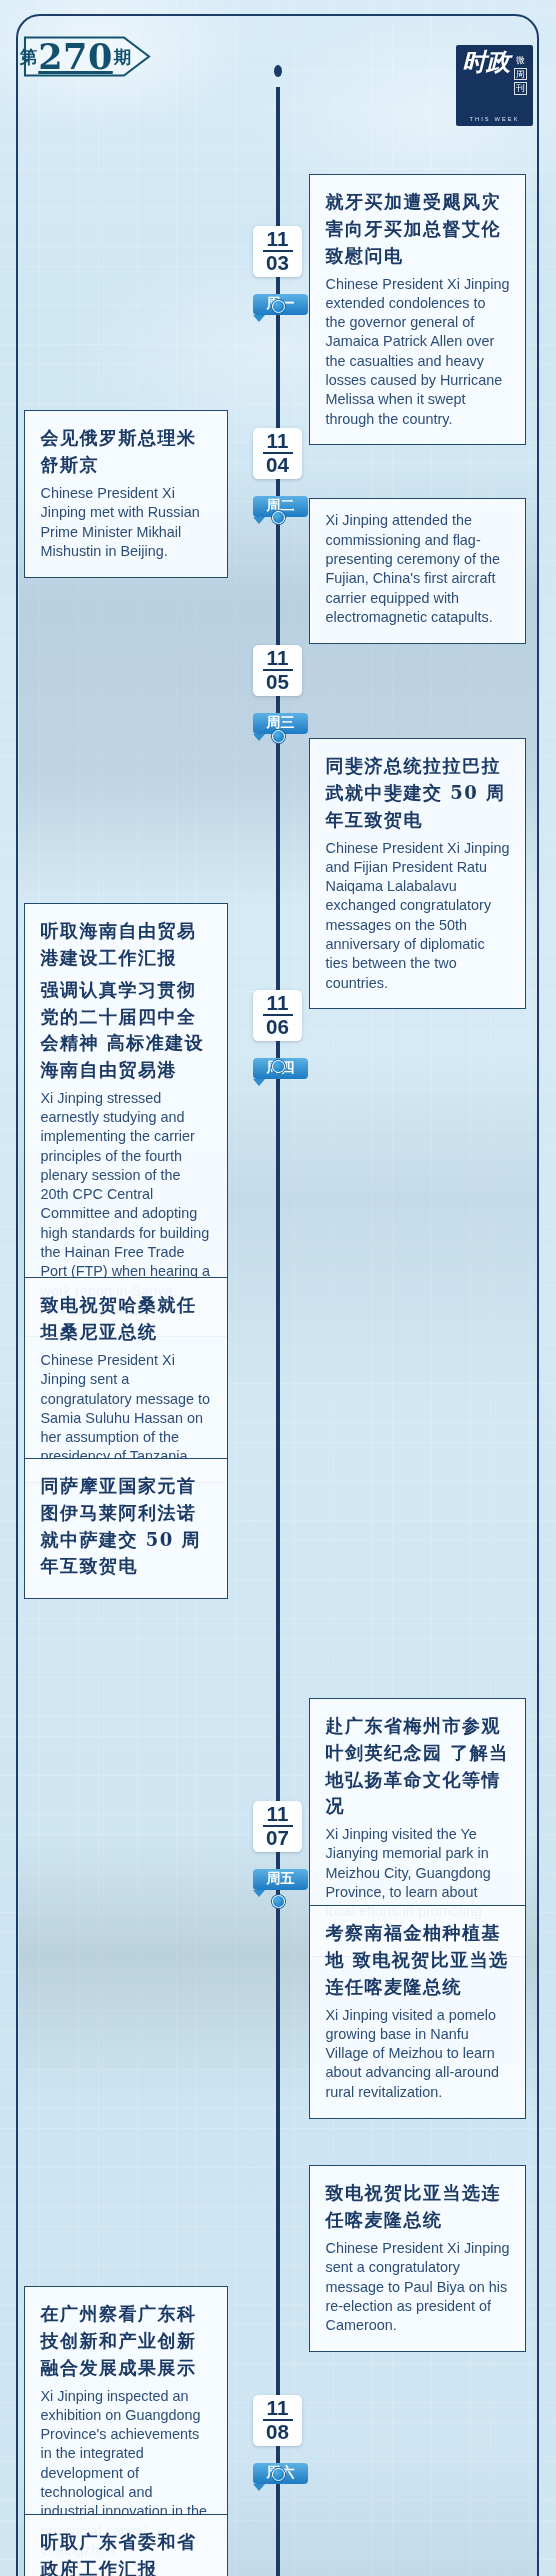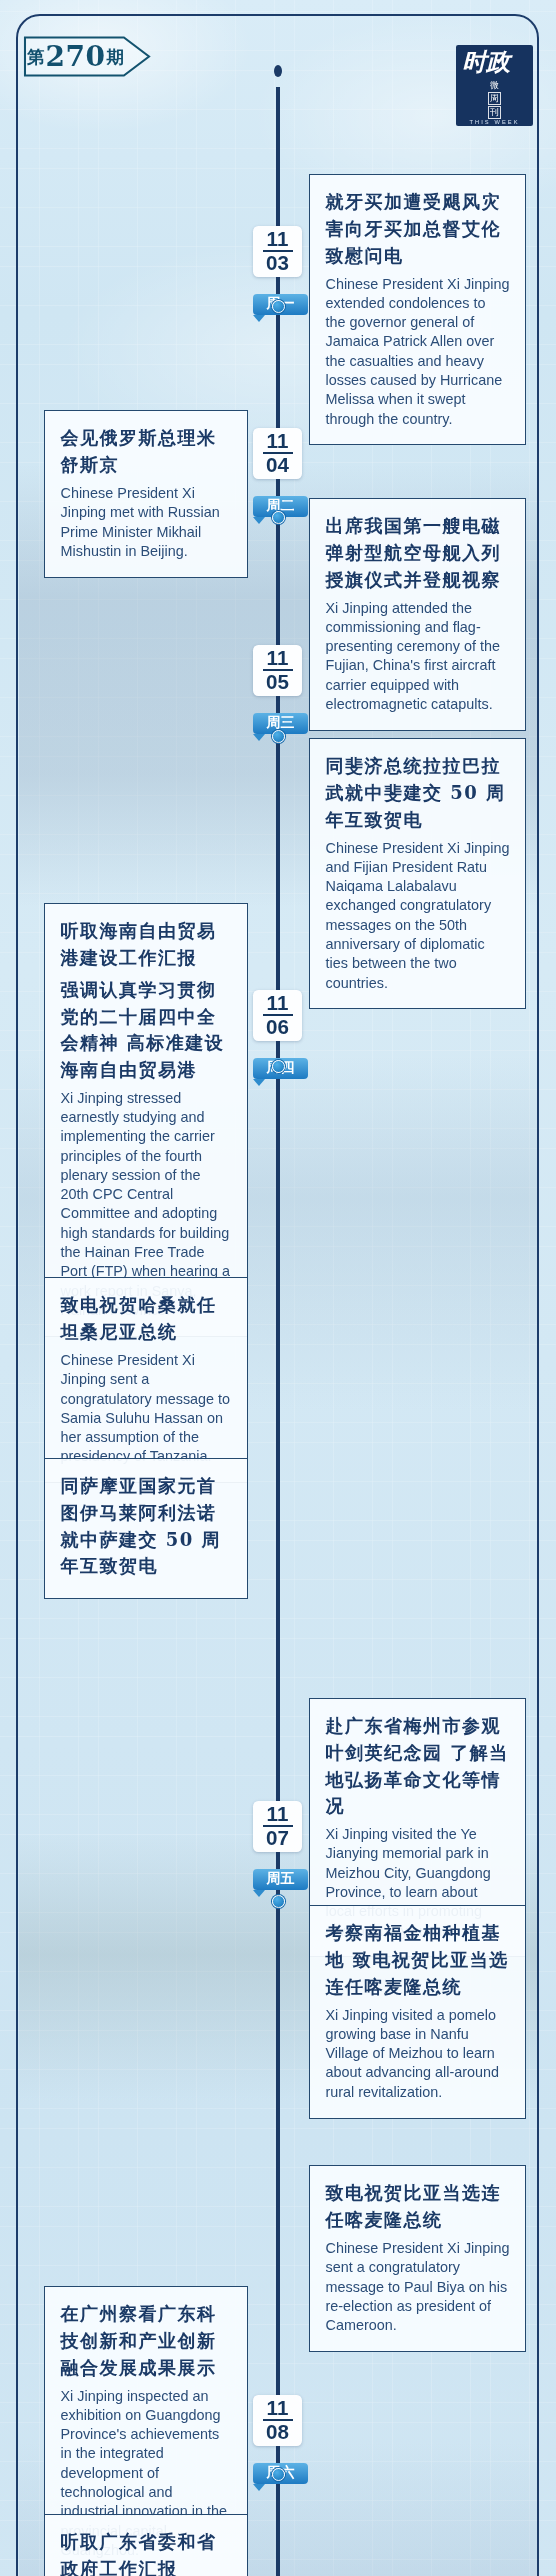--- a/index.html
+++ b/index.html
@@ -15,25 +15,25 @@
                radial-gradient(309px 155px at 50% 9%,rgba(255,255,255,.35),transparent 70%);}
   .photo-band{position:absolute;left:18.5px;right:18.5px;z-index:0;pointer-events:none;}
   .frame{position:absolute;left:15.5px;top:14.4px;width:519px;height:3839px;z-index:1;
     border:2.6px solid #1c3c6a;border-radius:24px;pointer-events:none;}
   
   .badge{position:absolute;left:23px;top:36px;z-index:3;width:128px;height:41px;}
   .badge svg{position:absolute;left:0;top:0;}
   .badge-text{position:absolute;left:0;top:0;width:105px;height:41px;display:flex;align-items:center;justify-content:center;
     color:#12506e;font-family:"DejaVu Serif",serif;font-weight:bold;}
   .badge-text .sm{font-size:17.5px;}
-  .badge-text .lg{font-size:28px;letter-spacing:0.5px;padding:0 1px;}
+  .badge-text .lg{font-size:35px;letter-spacing:0.5px;padding:0 1px;text-decoration:underline;}
   
   .brand{position:absolute;left:456px;top:45px;width:77px;height:81px;z-index:3;background:#16335f;
     border-radius:2.1px;color:#fff;box-sizing:border-box;padding:5.2px 6.2px 4.1px;display:flex;flex-direction:column;justify-content:space-between;}
-  .brand-main{display:flex;justify-content:center;flex-direction:column;}
+  .brand-main{display:flex;justify-content:space-between;}
   .brand-big{font-family:"DejaVu Serif",serif;font-size:24px;line-height:1.02;font-weight:bold;font-style:italic;}
   .brand-col{display:flex;flex-direction:column;align-items:center;gap:1.5px;margin-top:5.2px;}
   .brand-col span{font-size:8.8px;line-height:1;display:block;padding:1px;}
   .brand-col span.boxed{border:0.5px solid rgba(255,255,255,.85);}
   .brand-sub{font-size:5.7px;letter-spacing:2.1px;color:#d8e6f6;text-align:center;}
   
   .tl-top-dot{position:absolute;left:274px;top:65px;width:8.2px;height:12.4px;border-radius:50%;background:#1b3a66;z-index:2;}
   .tl-line{position:absolute;left:276px;top:87px;width:4.1px;height:3369px;background:#1b3a66;z-index:2;}
   
   .day{position:absolute;left:253px;width:55px;z-index:4;display:flex;flex-direction:column;}
@@ -42,21 +42,21 @@
   .day-m,.day-d{font-size:20.6px;font-weight:bold;color:#15375f;line-height:1.05;}
   .day-sep{width:30px;height:1.5px;background:#15375f;margin:0.5px 0;}
   .day-tag{width:55px;margin-top:17px;text-align:center;font-size:14px;font-weight:bold;color:#fff;
     background:linear-gradient(180deg,#5cb2e5,#1d7ac2);border-radius:4.1px;padding:1.5px 0;}
   .day-ptr{width:0;height:0;border-left:6.2px solid transparent;border-right:6.2px solid transparent;border-top:7.2px solid #2f8ccd;}
   .day-dot{position:absolute;left:272px;width:13.4px;height:13.4px;border-radius:50%;z-index:4;box-sizing:border-box;
     background:radial-gradient(circle at 35% 30%,#4fb0e8,#1272b8);border:1.5px solid #f2f8fd;box-shadow:0 0 0 1px #1567a8;}
   
   .event{position:absolute;z-index:3;background:rgba(248,252,255,.94);border:1.5px solid #24496f;
     box-sizing:border-box;padding:12.4px 15.5px;}
-  .event.left{left:24px;width:204px;margin-left:20px;}
+  .event.left{left:24px;width:204px;}
   .event.right{left:309px;width:217px;}
   .zh{font-family:"DejaVu Serif",serif;font-weight:bold;font-size:18px;line-height:1.48;color:#1b3a66;
     letter-spacing:1.5px;margin:2.1px 0 5.2px;}
   .en{font-size:14.4px;line-height:1.34;color:#2b4d78;margin-bottom:3.1px;}
 </style>
 </head>
 <body>
 
 <div id="poster">
   <div class="grid"></div>
@@ -165,21 +165,20 @@
     <div class="zh">就牙买加遭受飓风灾害向牙买加总督艾伦致慰问电</div>
     <div class="en">Chinese President Xi Jinping extended condolences to the governor general of Jamaica Patrick Allen over the casualties and heavy losses caused by Hurricane Melissa when it swept through the country.</div>
   </div>
 
   <div class="event left" style="top:410px">
     <div class="zh">会见俄罗斯总理米舒斯京</div>
     <div class="en">Chinese President Xi Jinping met with Russian Prime Minister Mikhail Mishustin in Beijing.</div>
   </div>
 
   <div class="event right" style="top:498px">
-    <div class="zh">出席我国第一艘电磁弹射型航空母舰入列授旗仪式并登舰视察</div>
     <div class="en">Xi Jinping attended the commissioning and flag-presenting ceremony of the Fujian, China's first aircraft carrier equipped with electromagnetic catapults.</div>
   </div>
 
   <div class="event right" style="top:738px">
     <div class="zh">同斐济总统拉拉巴拉武就中斐建交 50 周年互致贺电</div>
     <div class="en">Chinese President Xi Jinping and Fijian President Ratu Naiqama Lalabalavu exchanged congratulatory messages on the 50th anniversary of diplomatic ties between the two countries.</div>
   </div>
 
   <div class="event left" style="top:903px">
     <div class="zh">听取海南自由贸易港建设工作汇报</div>

